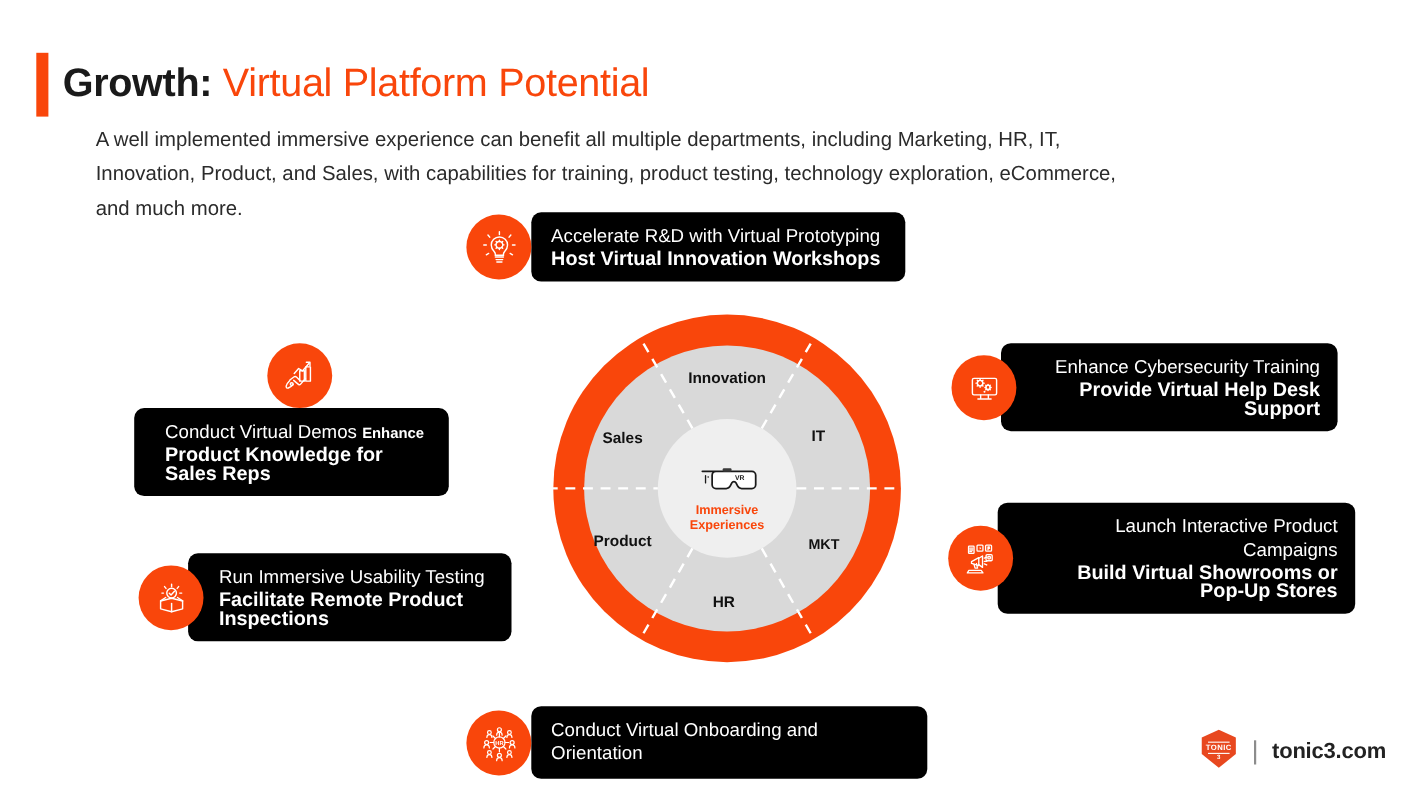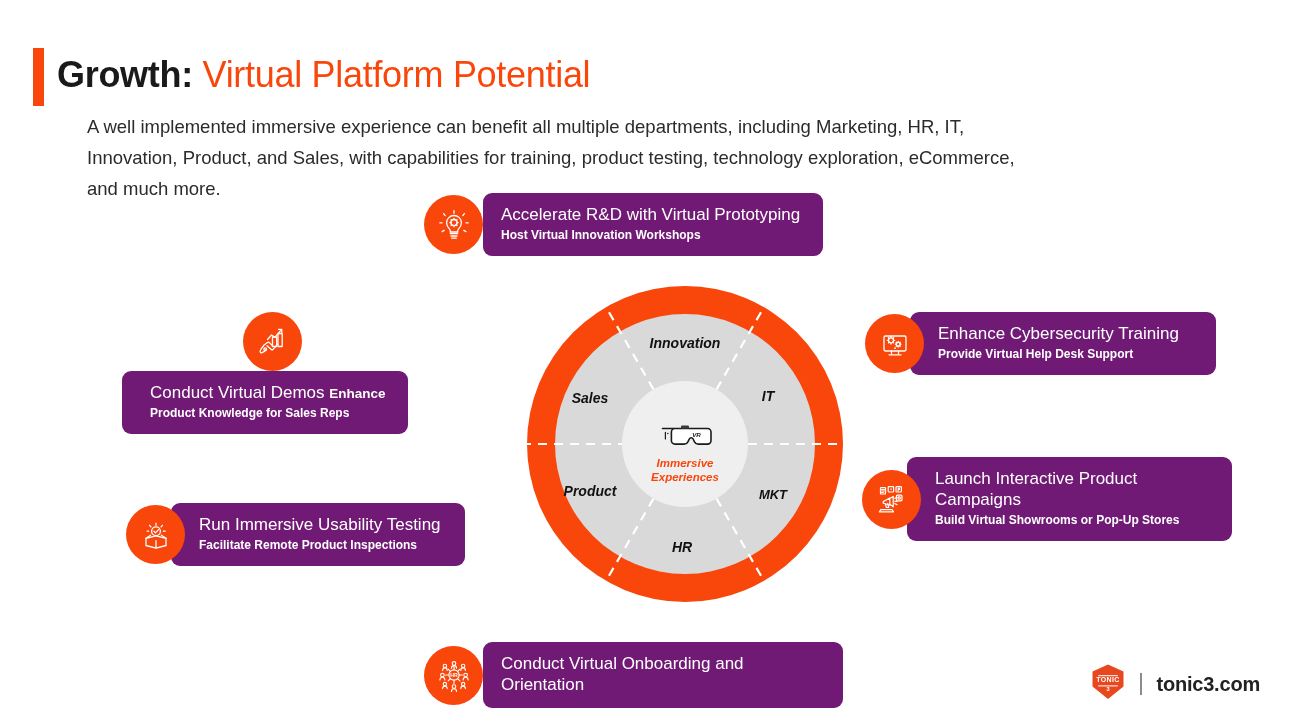--- a/index.html
+++ b/index.html
@@ -65,43 +65,43 @@
     flex: 0 0 59px;
     display: flex;
     align-items: center;
     justify-content: center;
     z-index: 2;
   }
   .callout .icon-circle svg {
     display: block;
   }
   .callout .pill {
-    background: #701a75;
+    background: #000000;
     border-radius: 9px;
     color: #ffffff;
     padding: 11px 16px 12px 18px;
     box-sizing: border-box;
     display: flex;
     flex-direction: column;
     justify-content: center;
   }
   .callout.left-side .pill { margin-left: -14px; padding-left: 28px; }
-  .callout.right-side .pill { margin-left: -14px; padding-left: 28px; }
+  .callout.right-side .pill { margin-left: -14px; padding-left: 28px; text-align: right; }
   .callout .c-title {
     font-size: 17px;
     line-height: 21px;
     font-weight: normal;
     color: #ffffff;
   }
   .callout .c-title .tail {
     font-size: 13.5px;
     font-weight: bold;
   }
   .callout .c-sub {
-    font-size: 12px;
+    font-size: 18px;
     line-height: 17px;
     font-weight: bold;
     color: #ffffff;
     margin-top: 1px;
   }
 
   
   #callout-rd      { left: 424px; top: 193px; }
   #callout-rd .pill{ width: 340px; min-height: 62px; }
 
@@ -116,25 +116,24 @@
 
   #callout-campaigns { left: 862px; top: 457px; }
   #callout-campaigns .pill { width: 325px; min-height: 62px; }
 
   #callout-onboarding { left: 424px; top: 642px; }
   #callout-onboarding .pill { width: 360px; min-height: 62px; }
 
   
   #wheel {
     position: absolute;
-    left: 524px;
+    left: 500px;
     top: 283px;
     width: 322px;
     height: 322px;
-    font-style: italic;
   }
   #wheel svg { display: block; }
   .seg-label {
     font-family: "Liberation Sans", sans-serif;
     font-weight: bold;
     fill: #111111;
   }
   .core-label {
     font-family: "Liberation Sans", sans-serif;
     font-weight: bold;

